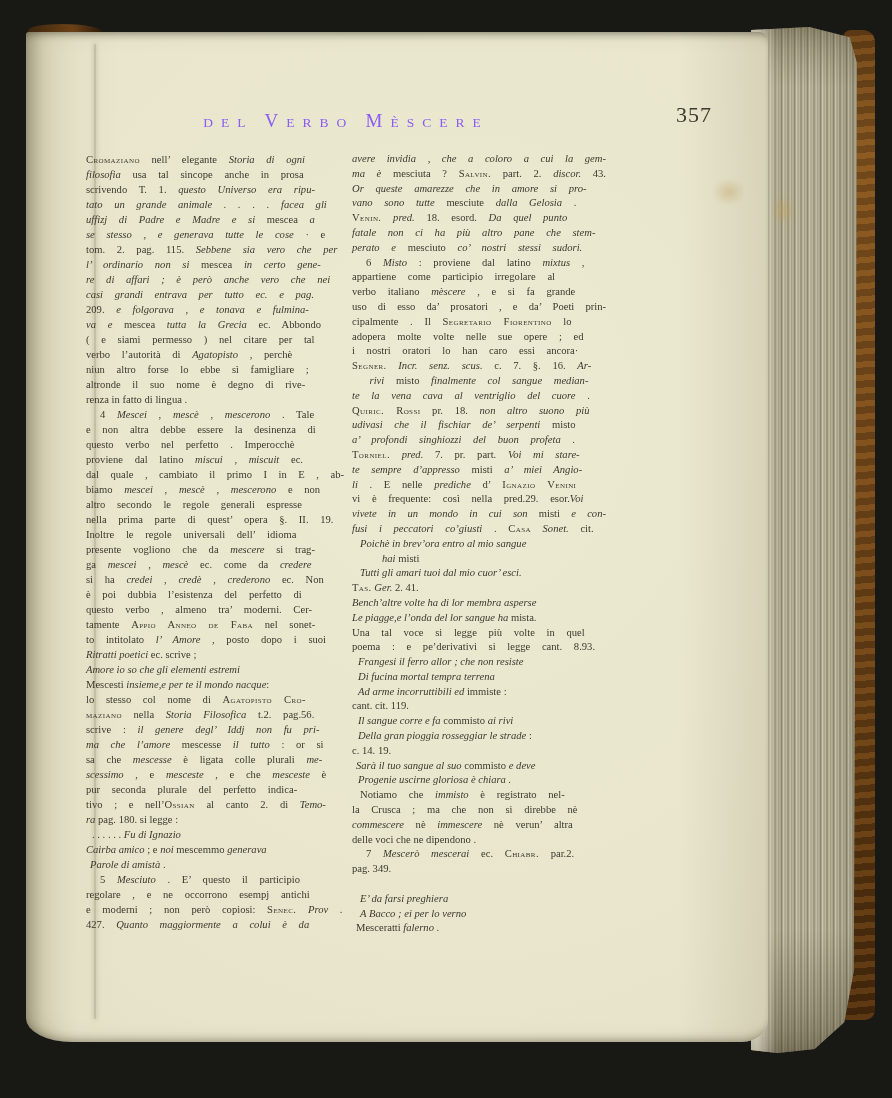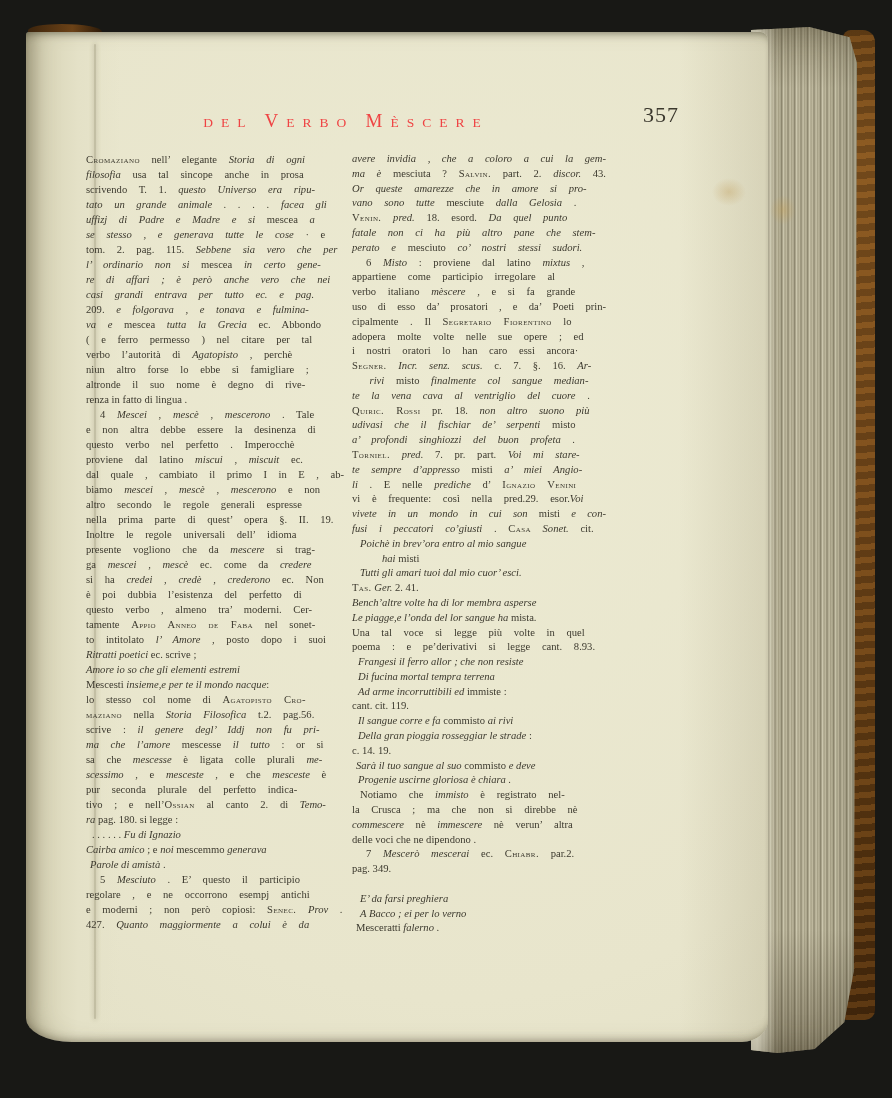--- a/index.html
+++ b/index.html
@@ -48,26 +48,26 @@
     box-shadow:0 0 4px 1px rgba(115,108,80,.22);
     border-radius:2px;
   }
   .stain{position:absolute;border-radius:50%;z-index:4;}
   .stain.s1{left:712px;top:178px;width:34px;height:28px;
     background:radial-gradient(closest-side,rgba(188,150,78,.34),rgba(188,150,78,0));}
   .stain.s2{left:770px;top:195px;width:26px;height:30px;z-index:4;
     background:radial-gradient(closest-side,rgba(196,158,82,.40),rgba(196,158,82,0));}
   .running-header{
     position:absolute;left:86px;top:110px;width:520px;height:24px;z-index:5;
-    text-align:center;letter-spacing:8px;font-size:13.5px;color:#ef4444;
+    text-align:center;letter-spacing:8px;font-size:13.5px;color:#8b5cf6;
     white-space:nowrap;
   }
   .running-header .lg{font-size:19px;}
   .page-number{
-    position:absolute;left:643px;top:102px;z-index:5;
+    position:absolute;left:676px;top:102px;z-index:5;
     font-size:22px;color:#3c392e;letter-spacing:1px;
   }
   .col{position:absolute;top:152px;z-index:5;font-size:10.6px;color:#3c392e;}
   .col-left{left:86px;width:258px;}
   .col-right{left:352px;width:254px;}
   .tline{height:15px;line-height:15px;white-space:nowrap;overflow:visible;}
   .col-right .tline{height:14.8px;line-height:14.8px;}
   .tline .inner{display:inline-block;white-space:nowrap;}
   .it{font-style:italic;}
   .sc{font-variant:small-caps;letter-spacing:.4px;}
@@ -93,21 +93,21 @@
       <div class="tline" style="padding-left: 0px;"><span class="inner" style="word-spacing: 9px;"><span>scrivendo T. 1. </span><span class="it">questo Universo era ripu-</span></span></div>
       <div class="tline" style="padding-left: 0px;"><span class="inner" style="word-spacing: 9px;"><span class="it">tato un grande animale . . . . facea gli</span></span></div>
       <div class="tline" style="padding-left: 0px;"><span class="inner" style="word-spacing: 9px;"><span class="it">uffizj di Padre e Madre e si</span><span> mescea </span><span class="it">a</span></span></div>
       <div class="tline" style="padding-left: 0px;"><span class="inner" style="word-spacing: 9px;"><span class="it">se stesso , e generava tutte le cose</span><span> · e</span></span></div>
       <div class="tline" style="padding-left: 0px;"><span class="inner" style="word-spacing: 9px;"><span>tom. 2. pag. 115. </span><span class="it">Sebbene sia vero che per</span></span></div>
       <div class="tline" style="padding-left: 0px;"><span class="inner" style="word-spacing: 9px;"><span class="it">l’ ordinario non si</span><span> mescea </span><span class="it">in certo gene-</span></span></div>
       <div class="tline" style="padding-left: 0px;"><span class="inner" style="word-spacing: 9px;"><span class="it">re di affari ; è però anche vero che nei</span></span></div>
       <div class="tline" style="padding-left: 0px;"><span class="inner" style="word-spacing: 9px;"><span class="it">casi grandi entrava per tutto ec. e pag.</span></span></div>
       <div class="tline" style="padding-left: 0px;"><span class="inner" style="word-spacing: 9px;"><span>209. </span><span class="it">e folgorava , e tonava e fulmina-</span></span></div>
       <div class="tline" style="padding-left: 0px;"><span class="inner" style="word-spacing: 9px;"><span class="it">va e</span><span> mescea </span><span class="it">tutta la Grecia</span><span> ec. Abbondo</span></span></div>
-      <div class="tline" style="padding-left: 0px;"><span class="inner" style="word-spacing: 9px;"><span>( e ferro permesso ) nel citare per tal</span></span></div>
+      <div class="tline" style="padding-left: 0px;"><span class="inner" style="word-spacing: 9px;"><span>( e siami permesso ) nel citare per tal</span></span></div>
       <div class="tline" style="padding-left: 0px;"><span class="inner" style="word-spacing: 9px;"><span>verbo l’autorità di </span><span class="it">Agatopisto</span><span> , perchè</span></span></div>
       <div class="tline" style="padding-left: 0px;"><span class="inner" style="word-spacing: 9px;"><span>niun altro forse lo ebbe sì famigliare ;</span></span></div>
       <div class="tline" style="padding-left: 0px;"><span class="inner" style="word-spacing: 9px;"><span>altronde il suo nome è degno di rive-</span></span></div>
       <div class="tline" style="padding-left: 0px;"><span class="inner"><span>renza in fatto di lingua .</span></span></div>
       <div class="tline" style="padding-left: 14px;"><span class="inner" style="word-spacing: 9px;"><span>4 </span><span class="it">Mescei</span><span> , </span><span class="it">mescè</span><span> , </span><span class="it">mescerono</span><span> . Tale</span></span></div>
       <div class="tline" style="padding-left: 0px;"><span class="inner" style="word-spacing: 9px;"><span>e non altra debbe essere la desinenza di</span></span></div>
       <div class="tline" style="padding-left: 0px;"><span class="inner" style="word-spacing: 9px;"><span>questo verbo nel perfetto . Imperocchè</span></span></div>
       <div class="tline" style="padding-left: 0px;"><span class="inner" style="word-spacing: 9px;"><span>proviene dal latino </span><span class="it">miscui</span><span> , </span><span class="it">miscuit</span><span> ec.</span></span></div>
       <div class="tline" style="padding-left: 0px;"><span class="inner" style="word-spacing: 8.85469px;"><span>dal quale , cambiato il primo I in E , ab-</span></span></div>
       <div class="tline" style="padding-left: 0px;"><span class="inner" style="word-spacing: 9px;"><span>biamo </span><span class="it">mescei</span><span> , </span><span class="it">mescè</span><span> , </span><span class="it">mescerono</span><span> e non</span></span></div>

